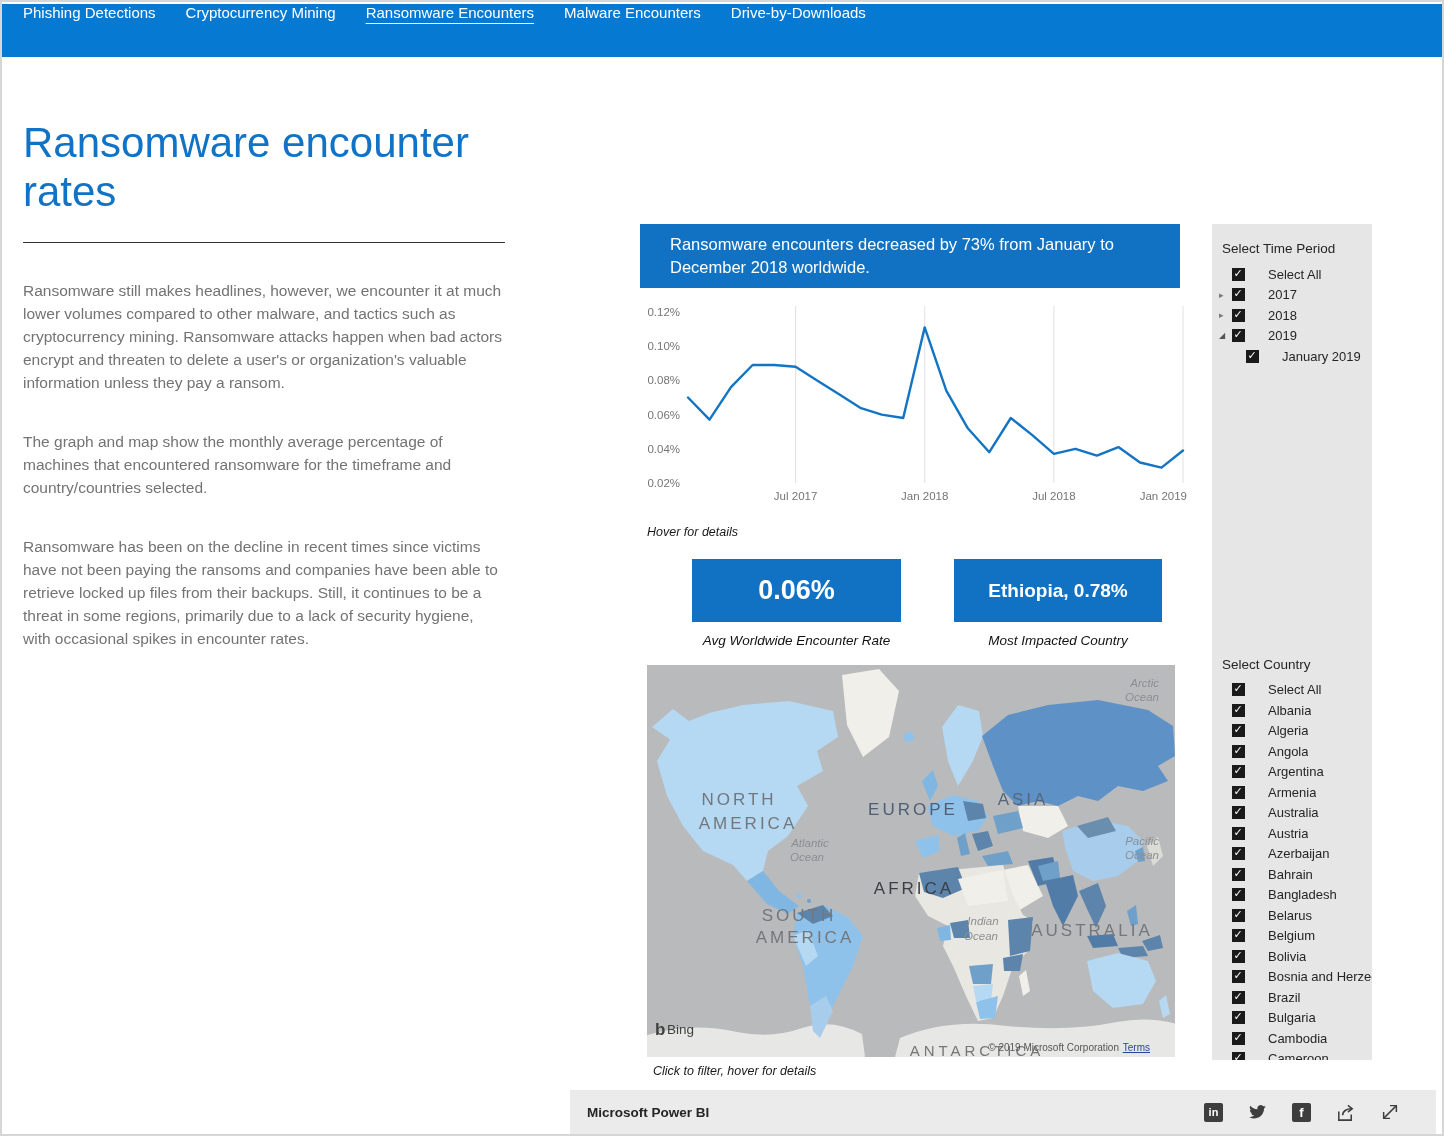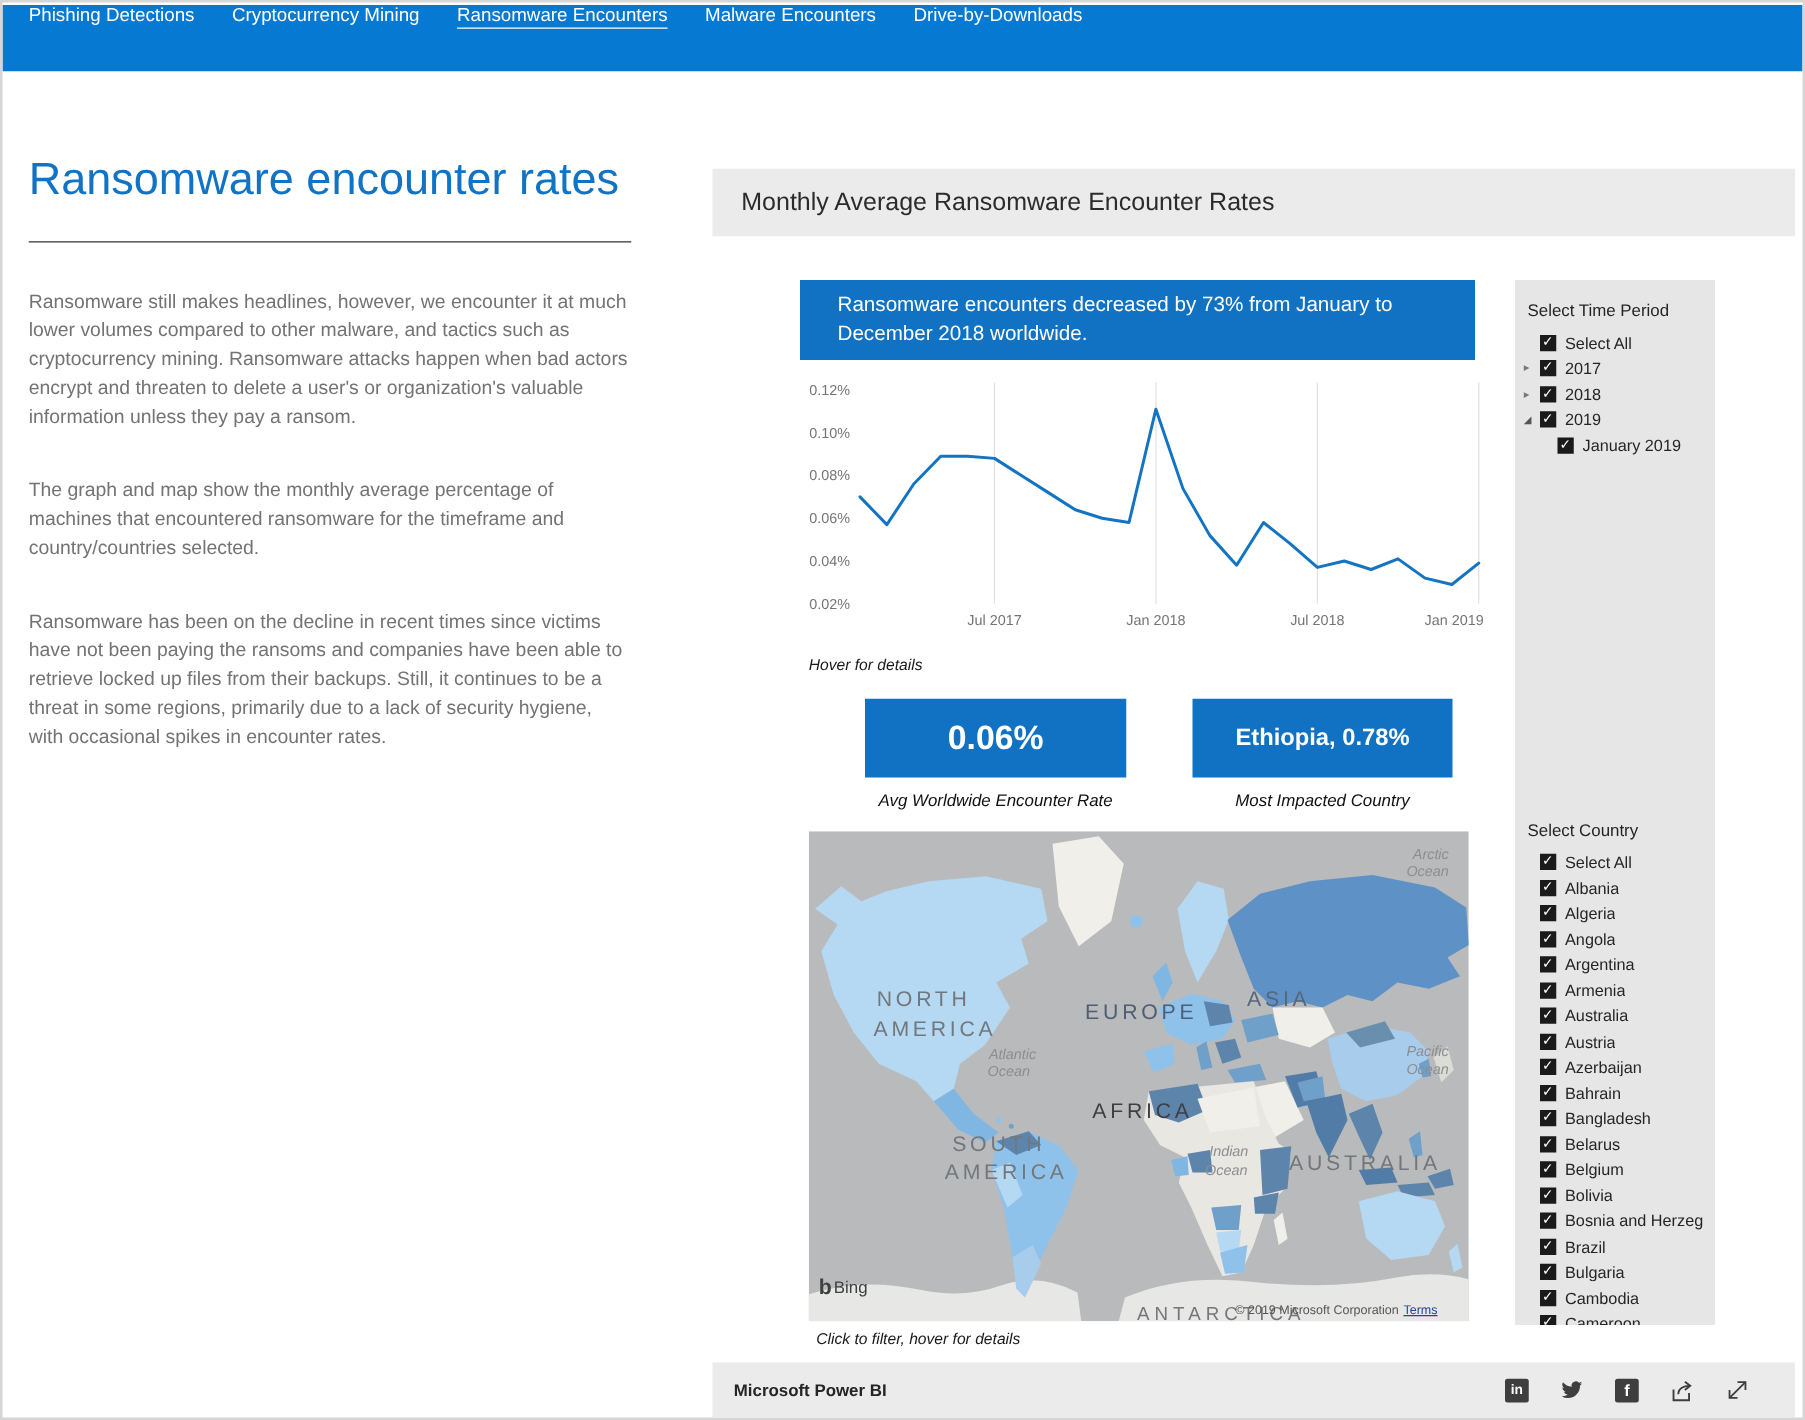--- a/index.html
+++ b/index.html
@@ -5,21 +5,21 @@
   html,body{margin:0;padding:0;background:#fff;font-family:"Liberation Sans","DejaVu Sans",sans-serif;}
   .page{position:relative;width:1444px;height:1136px;background:#fff;border:2px solid #d6d6d6;box-sizing:border-box;overflow:hidden;}
 
   
   .nav{position:absolute;left:0;top:2px;width:100%;height:53px;background:#0679d3;display:flex;align-items:flex-start;padding-left:21px;box-sizing:border-box;gap:30px;}
   .nav-item{color:#fff;font-size:15px;cursor:pointer;white-space:nowrap;}
   .nav-item.active{text-decoration:underline;text-underline-offset:5px;}
 
   
   .intro{position:absolute;left:21px;top:116px;width:482px;}
-  .intro h1{margin:0;font-size:36px;font-weight:400;color:#1173c5;line-height:49px;}
+  .intro h1{margin:0;font-size:42px;font-weight:400;color:#1173c5;line-height:49px;}
   .intro hr{border:none;border-top:1px solid #333;margin:26px 0 0 0;}
   .intro p{font-size:15.5px;color:#737373;line-height:23px;margin:36px 0 0 0;}
 
   
   .sec-header{position:absolute;left:568px;top:133px;width:866px;height:54px;background:#ebebeb;display:flex;align-items:center;}
   .sec-header span{font-size:20px;color:#2b2b2b;padding-left:23px;}
 
   .banner{position:absolute;left:638px;top:222px;width:540px;height:64px;background:#1172c4;color:#fff;display:flex;align-items:center;box-sizing:border-box;padding:8px 40px 8px 30px;font-size:16.5px;line-height:23px;}
 
   .chart-wrap{position:absolute;left:640px;top:298px;width:545px;height:212px;}
@@ -44,21 +44,21 @@
   .pt-time{padding-top:17px;}
   .pt-country{padding-top:24px;}
   .tree{margin-top:8px;}
   .tree-row{display:flex;align-items:center;height:20.5px;padding-left:20px;white-space:nowrap;cursor:pointer;}
   .tree-row.has-exp{padding-left:7px;}
   .tree-row.lvl2{padding-left:34px;}
   .expander{width:13px;font-size:9px;color:#777;flex:0 0 13px;}
   .expander.expanded{color:#555;font-size:8px;}
   .cb{width:13px;height:13px;background:#1a1a1a;flex:0 0 13px;margin-right:7px;position:relative;}
   .cb::after{content:"✓";position:absolute;left:1.5px;top:-1px;color:#fff;font-size:11px;font-weight:bold;}
-  .lbl{overflow:hidden;}
+  .lbl{overflow:hidden;margin-left:16px;}
 
   
   .footer{position:absolute;left:568px;top:1088px;width:866px;height:44px;background:#ebebeb;display:flex;align-items:center;}
   .footer .brand{font-size:13.5px;font-weight:600;color:#252525;padding-left:17px;flex:1;}
   .foot-icons{display:flex;align-items:center;gap:24px;padding-right:36px;}
   .sq-icon{width:19px;height:19px;background:#3e3e3e;border-radius:2px;color:#fff;display:flex;align-items:center;justify-content:center;font-size:11px;font-weight:bold;cursor:pointer;}
 </style>
 </head>
 <body>
 
@@ -73,23 +73,20 @@
     </div>
 
   <div class="intro">
     <h1>Ransomware encounter rates</h1>
     <hr>
     <p>Ransomware still makes headlines, however, we encounter it at much lower volumes compared to other malware, and tactics such as cryptocurrency mining. Ransomware attacks happen when bad actors encrypt and threaten to delete a user's or organization's valuable information unless they pay a ransom.</p>
     <p>The graph and map show the monthly average percentage of machines that encountered ransomware for the timeframe and country/countries selected.</p>
     <p>Ransomware has been on the decline in recent times since victims have not been paying the ransoms and companies have been able to retrieve locked up files from their backups. Still, it continues to be a threat in some regions, primarily due to a lack of security hygiene, with occasional spikes in encounter rates.</p>
   </div>
 
-  <div class="sec-header">
-    <span>Monthly Average Ransomware Encounter Rates</span>
-  </div>
 
   <div class="banner">
     <span>Ransomware encounters decreased by 73% from January to December 2018 worldwide.</span>
   </div>
 
   <div class="chart-wrap">
     <svg id="line-chart" width="545" height="212" viewBox="0 0 545 212">
         <line x1="153.6086956521739" y1="6" x2="153.6086956521739" y2="183" stroke="#e1e1e1" stroke-width="1"></line>
         <text class="axis-label" x="153.6086956521739" y="200" text-anchor="middle">Jul 2017</text>
         <line x1="282.7391304347826" y1="6" x2="282.7391304347826" y2="183" stroke="#e1e1e1" stroke-width="1"></line>

